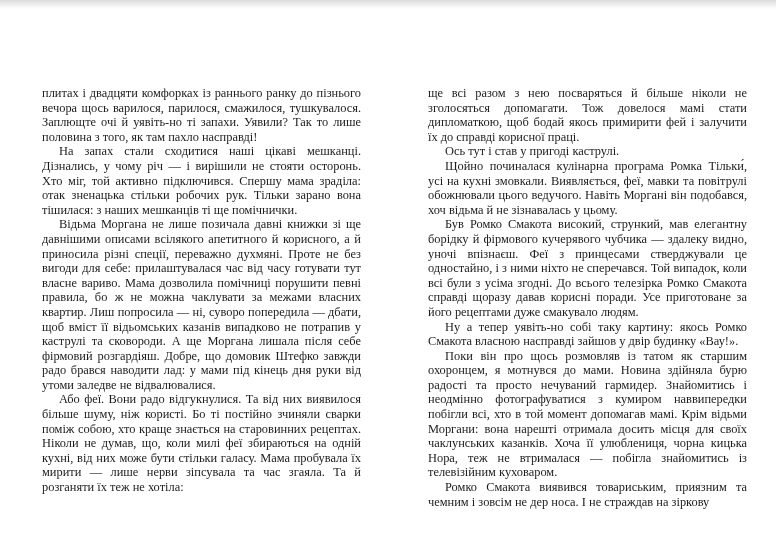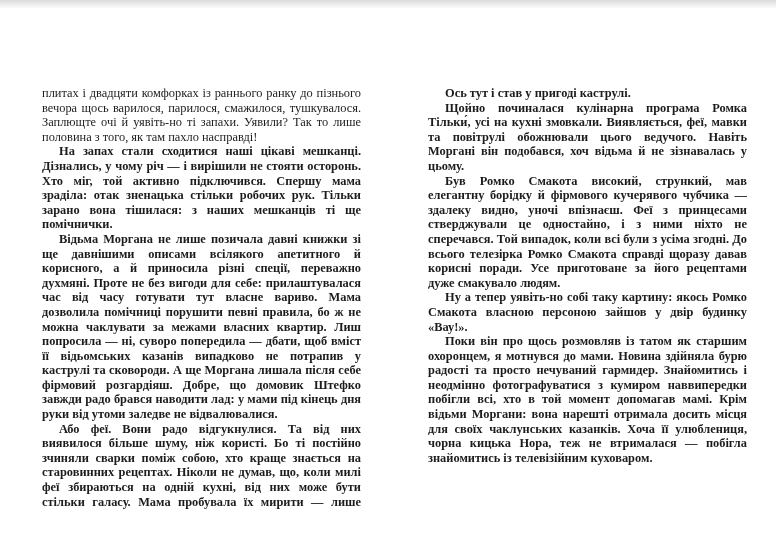--- a/index.html
+++ b/index.html
@@ -42,21 +42,21 @@
     overflow: hidden;
   }
   .text-block p {
     margin: 0;
     font-size: 12.4px;
     line-height: 14.6px;
     text-align: justify;
     hyphens: auto;
     -webkit-hyphens: auto;
   }
-  .text-block p.indent { text-indent: 17px; font-weight: bold; }
+  .text-block p.indent { text-indent: 17px; }
   .folio {
     margin-top: 25px;
     text-align: center;
     font-family: "DejaVu Sans", "Liberation Sans", sans-serif;
     font-weight: 700;
     font-size: 17px;
     letter-spacing: 0.5px;
     color: #171717;
   }
 </style>
@@ -72,22 +72,24 @@
       <p>плитах і двадцяти комфорках із раннього ранку до пізнього вечора щось варилося, парилося, смажилося, тушкувалося. Заплющте очі й уявіть-но ті запахи. Уявили? Так то лише половина з того, як там пахло насправді!</p>
       <p class="indent">На запах стали сходитися наші цікаві мешканці. Дізнались, у чому річ — і вирішили не стояти осторонь. Хто міг, той активно підключився. Спершу мама зраділа: отак зненацька стільки робочих рук. Тільки зарано вона тішилася: з наших мешканців ті ще помічнички.</p>
       <p class="indent">Відьма Моргана не лише позичала давні книжки зі ще давнішими описами всілякого апетитного й корисного, а й приносила різні спеції, переважно духмяні. Проте не без вигоди для себе: прилаштувалася час від часу готувати тут власне вариво. Мама дозволила помічниці порушити певні правила, бо ж не можна чаклувати за межами власних квартир. Лиш попросила — ні, суворо попередила — дбати, щоб вміст її відьомських казанів випадково не потрапив у каструлі та сковороди. А ще Моргана лишала після себе фірмовий розгардіяш. Добре, що домовик Штефко завжди радо брався наводити лад: у мами під кінець дня руки від утоми заледве не відвалювалися.</p>
       <p class="indent">Або феї. Вони радо відгукнулися. Та від них виявилося більше шуму, ніж користі. Бо ті постійно зчиняли сварки поміж собою, хто краще знається на старовинних рецептах. Ніколи не думав, що, коли милі феї збираються на одній кухні, від них може бути стільки галасу. Мама пробувала їх мирити — лише нерви зіпсувала та час згаяла. Та й розганяти їх теж не хотіла:</p>
     </div>
     <div class="folio">12</div>
   </section>
 
   <section class="page right">
     <div class="text-block">
+      <p>ще всі разом з нею посваряться й більше ніколи не зголосяться допомагати. Тож довелося мамі стати дипломаткою, щоб бодай якось примирити фей і залучити їх до справді корисної праці.</p>
       <p class="indent">Ось тут і став у пригоді каструлі.</p>
       <p class="indent">Щойно починалася кулінарна програма Ромка Тільки́, усі на кухні змовкали. Виявляється, феї, мавки та повітрулі обожнювали цього ведучого. Навіть Моргані він подобався, хоч відьма й не зізнавалась у цьому.</p>
       <p class="indent">Був Ромко Смакота високий, стрункий, мав елегантну борідку й фірмового кучерявого чубчика — здалеку видно, уночі впізнаєш. Феї з принцесами стверджували це одностайно, і з ними ніхто не сперечався. Той випадок, коли всі були з усіма згодні. До всього телезірка Ромко Смакота справді щоразу давав корисні поради. Усе приготоване за його рецептами дуже смакувало людям.</p>
-      <p class="indent">Ну а тепер уявіть-но собі таку картину: якось Ромко Смакота власною персоною зайшов у двір будинку «Вау!».</p>
+      <p class="indent">Ну а тепер уявіть-но собі таку картину: якось Ромко Смакота власною насправді зайшов у двір будинку «Вау!».</p>
       <p class="indent">Поки він про щось розмовляв із татом як старшим охоронцем, я мотнувся до мами. Новина здійняла бурю радості та просто нечуваний гармидер. Знайомитись і неодмінно фотографуватися з кумиром наввипередки побігли всі, хто в той момент допомагав мамі. Крім відьми Моргани: вона нарешті отримала досить місця для своїх чаклунських казанків. Хоча її улюблениця, чорна кицька Нора, теж не втрималася — побігла знайомитись із телевізійним куховаром.</p>
+      <p class="indent">Ромко Смакота виявився товариським, приязним та чемним і зовсім не дер носа. І не страждав на зіркову</p>
     </div>
     <div class="folio">16</div>
   </section>
 
 </main>
 
 </body></html>

